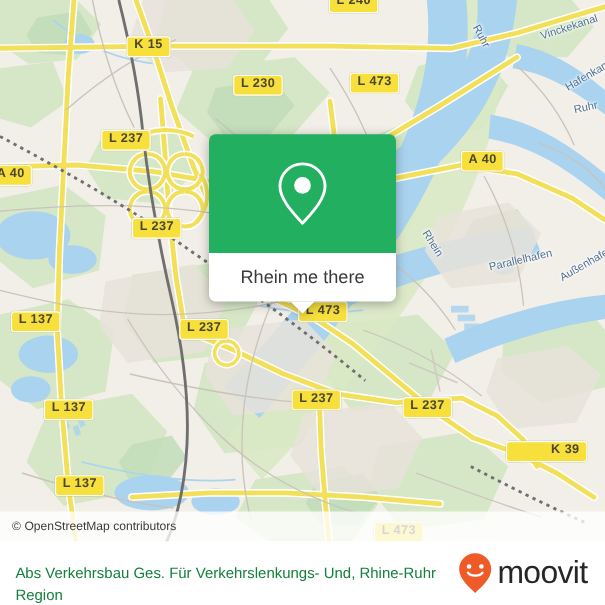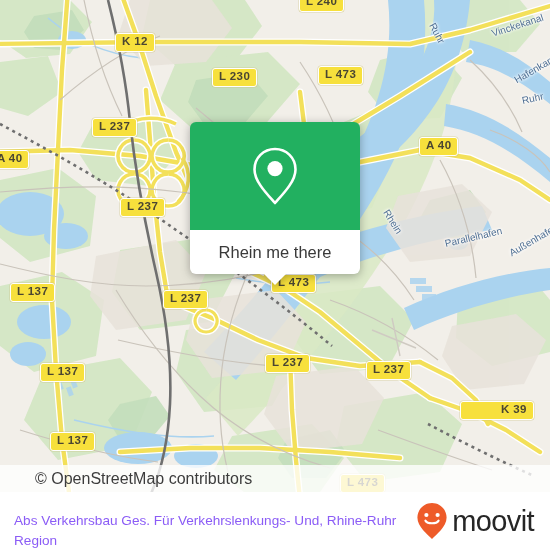--- a/index.html
+++ b/index.html
@@ -72,24 +72,23 @@
     bottom: 0;
     width: 550px;
     height: 27px;
     background: rgba(255,255,255,0.78);
     display: flex;
     align-items: center;
     box-sizing: border-box;
     padding-left: 11px;
   }
   #attribution .attrtext {
-    font-size: 16px;
+    font-size: 11px;
     color: #3c3c3c;
     font-family: "Liberation Sans", sans-serif;
-    margin-left: 24px;
   }
 
   
   #popup {
     position: absolute;
     left: 190px;
     top: 122px;
     width: 170px;
     filter: drop-shadow(0 2px 5px rgba(0,0,0,0.30));
   }
@@ -137,21 +136,21 @@
     background: #ffffff;
     display: flex;
     align-items: center;
     justify-content: space-between;
     box-sizing: border-box;
     padding: 0 16px 0 14px;
   }
   #footer-title {
     font-size: 13.6px;
     line-height: 1.45;
-    color: #8b5cf6;
+    color: #15803d;
     font-family: "Liberation Sans", sans-serif;
     max-width: 400px;
     margin-top: 20px;
   }
   #brand {
     display: flex;
     align-items: center;
     gap: 4px;
   }
   #brand .wordmark {
@@ -357,21 +356,21 @@
 
         <g fill="none" stroke="#cfcac2" stroke-width="1.4">
           <path d="M372,330 L416,348"></path>
           <path d="M392,318 L400,356"></path>
         </g>
 
       </g>
     </svg>
 
     <div id="shields">
-        <div class="shield" style="left: 115px; top: 33px;">K 12</div>
+        <div class="shield" style="left: 115px; top: 33px;">K 15</div>
         <div class="shield" style="left: 299px; top: -7px;">L 240</div>
         <div class="shield" style="left: 212px; top: 68px;">L 230</div>
         <div class="shield" style="left: 318px; top: 66px;">L 473</div>
         <div class="shield" style="left: 92px; top: 118px;">L 237</div>
         <div class="shield" style="left: -10px; top: 150px;">A 40</div>
         <div class="shield" style="left: 419px; top: 137px;">A 40</div>
         <div class="shield" style="left: 120px; top: 198px;">L 237</div>
         <div class="shield" style="left: 10px; top: 283px;">L 137</div>
         <div class="shield" style="left: 163px; top: 290px;">L 237</div>
         <div class="shield" style="left: 271px; top: 274px;">L 473</div>

